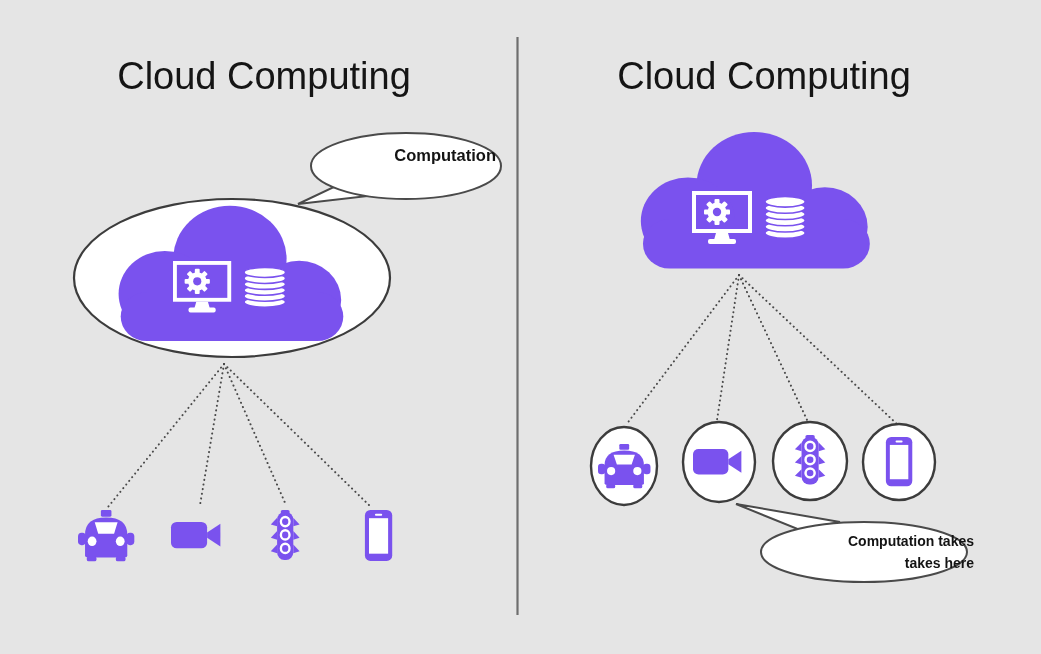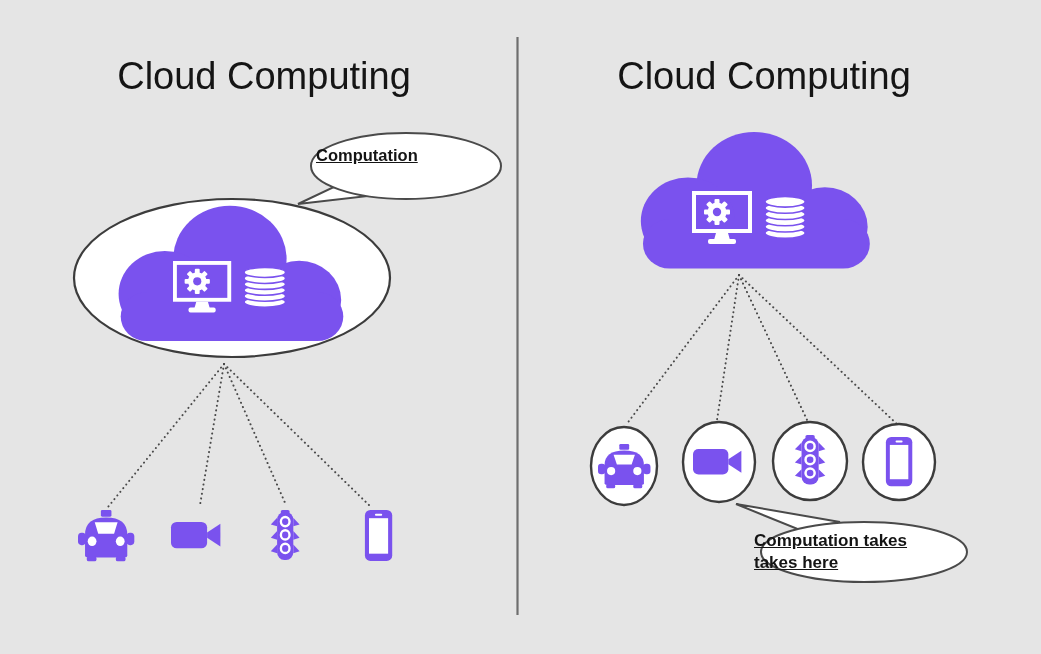--- a/index.html
+++ b/index.html
@@ -15,24 +15,23 @@
     position:absolute;
     text-align:center;
     font-size:38px;
     font-weight:400;
     color:#151515;
     letter-spacing:0px;
     white-space:nowrap;
   }
   .bubble-text{
     position:absolute;
-    text-align:left;
+    text-align:right;
     font-weight:700;
     color:#141414;
-    text-decoration:underline;
   }
 </style>
 </head>
 <body>
 
 <div class="canvas">
 
   <svg class="diagram-svg" viewBox="0 0 1041 654">
     <defs>
 
@@ -159,18 +158,18 @@
       </g>
     </g>
   </svg>
 
   <div class="title" style="left:64px;top:55px;width:400px;">Cloud Computing</div>
   <div class="title" style="left:564px;top:55px;width:400px;">Cloud Computing</div>
 
   <div class="bubble-text" style="left:316px;top:145px;width:180px;font-size:16.5px;line-height:20px;">
     <div>Computation</div>
   </div>
-  <div class="bubble-text" style="left:754px;top:530px;width:220px;font-size:17px;line-height:22px;">
+  <div class="bubble-text" style="left:754px;top:530px;width:220px;font-size:14px;line-height:22px;">
     <div>Computation takes</div>
     <div>takes here</div>
   </div>
 
 </div>
 
 </body></html>

